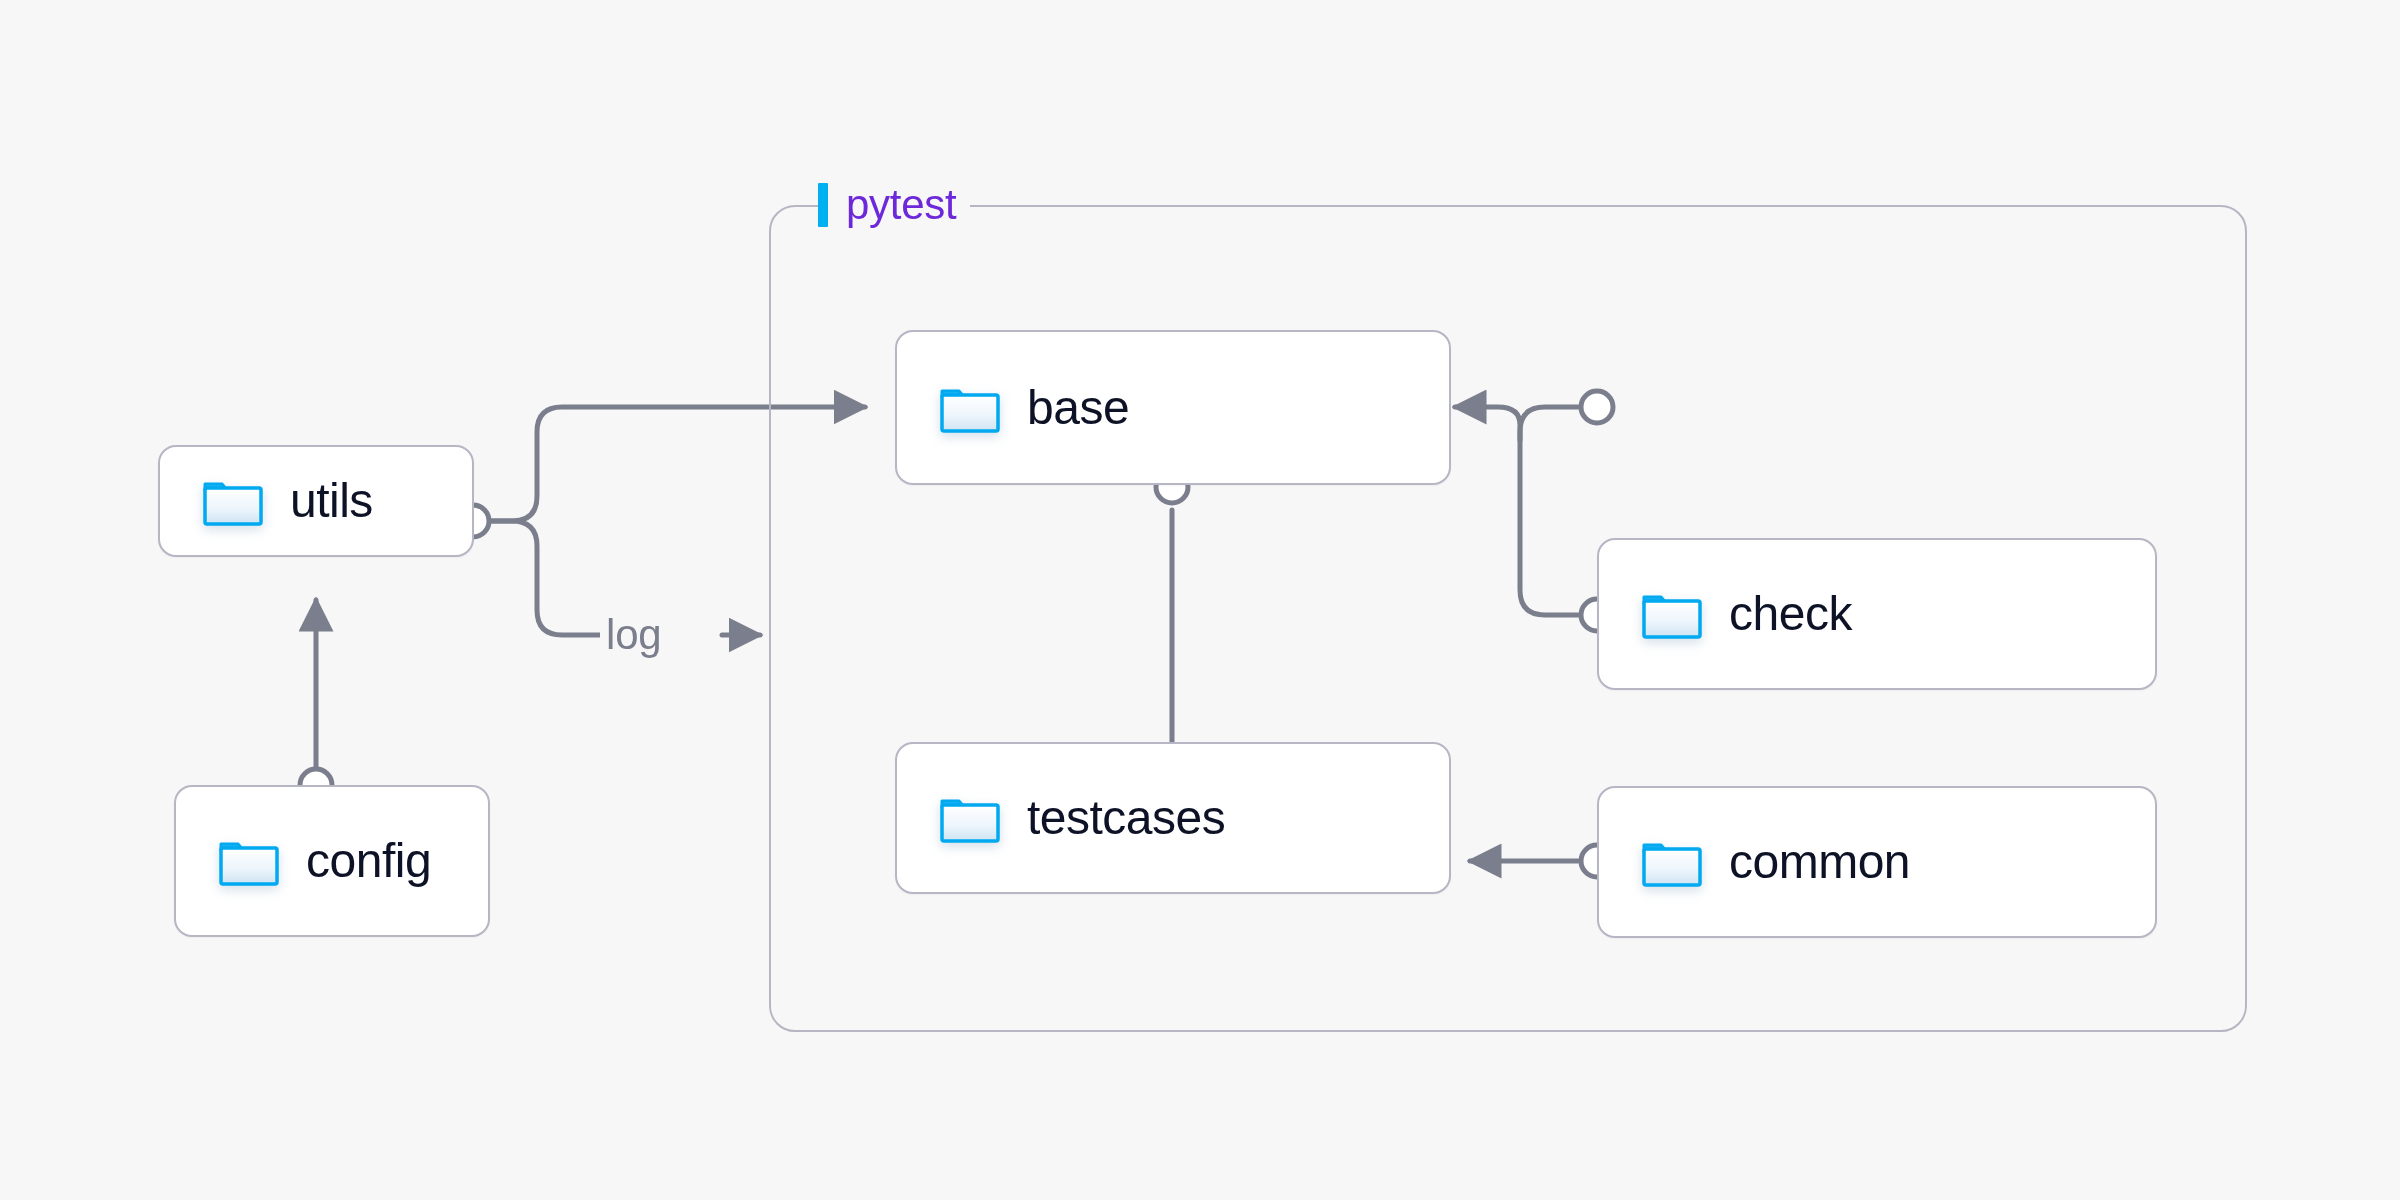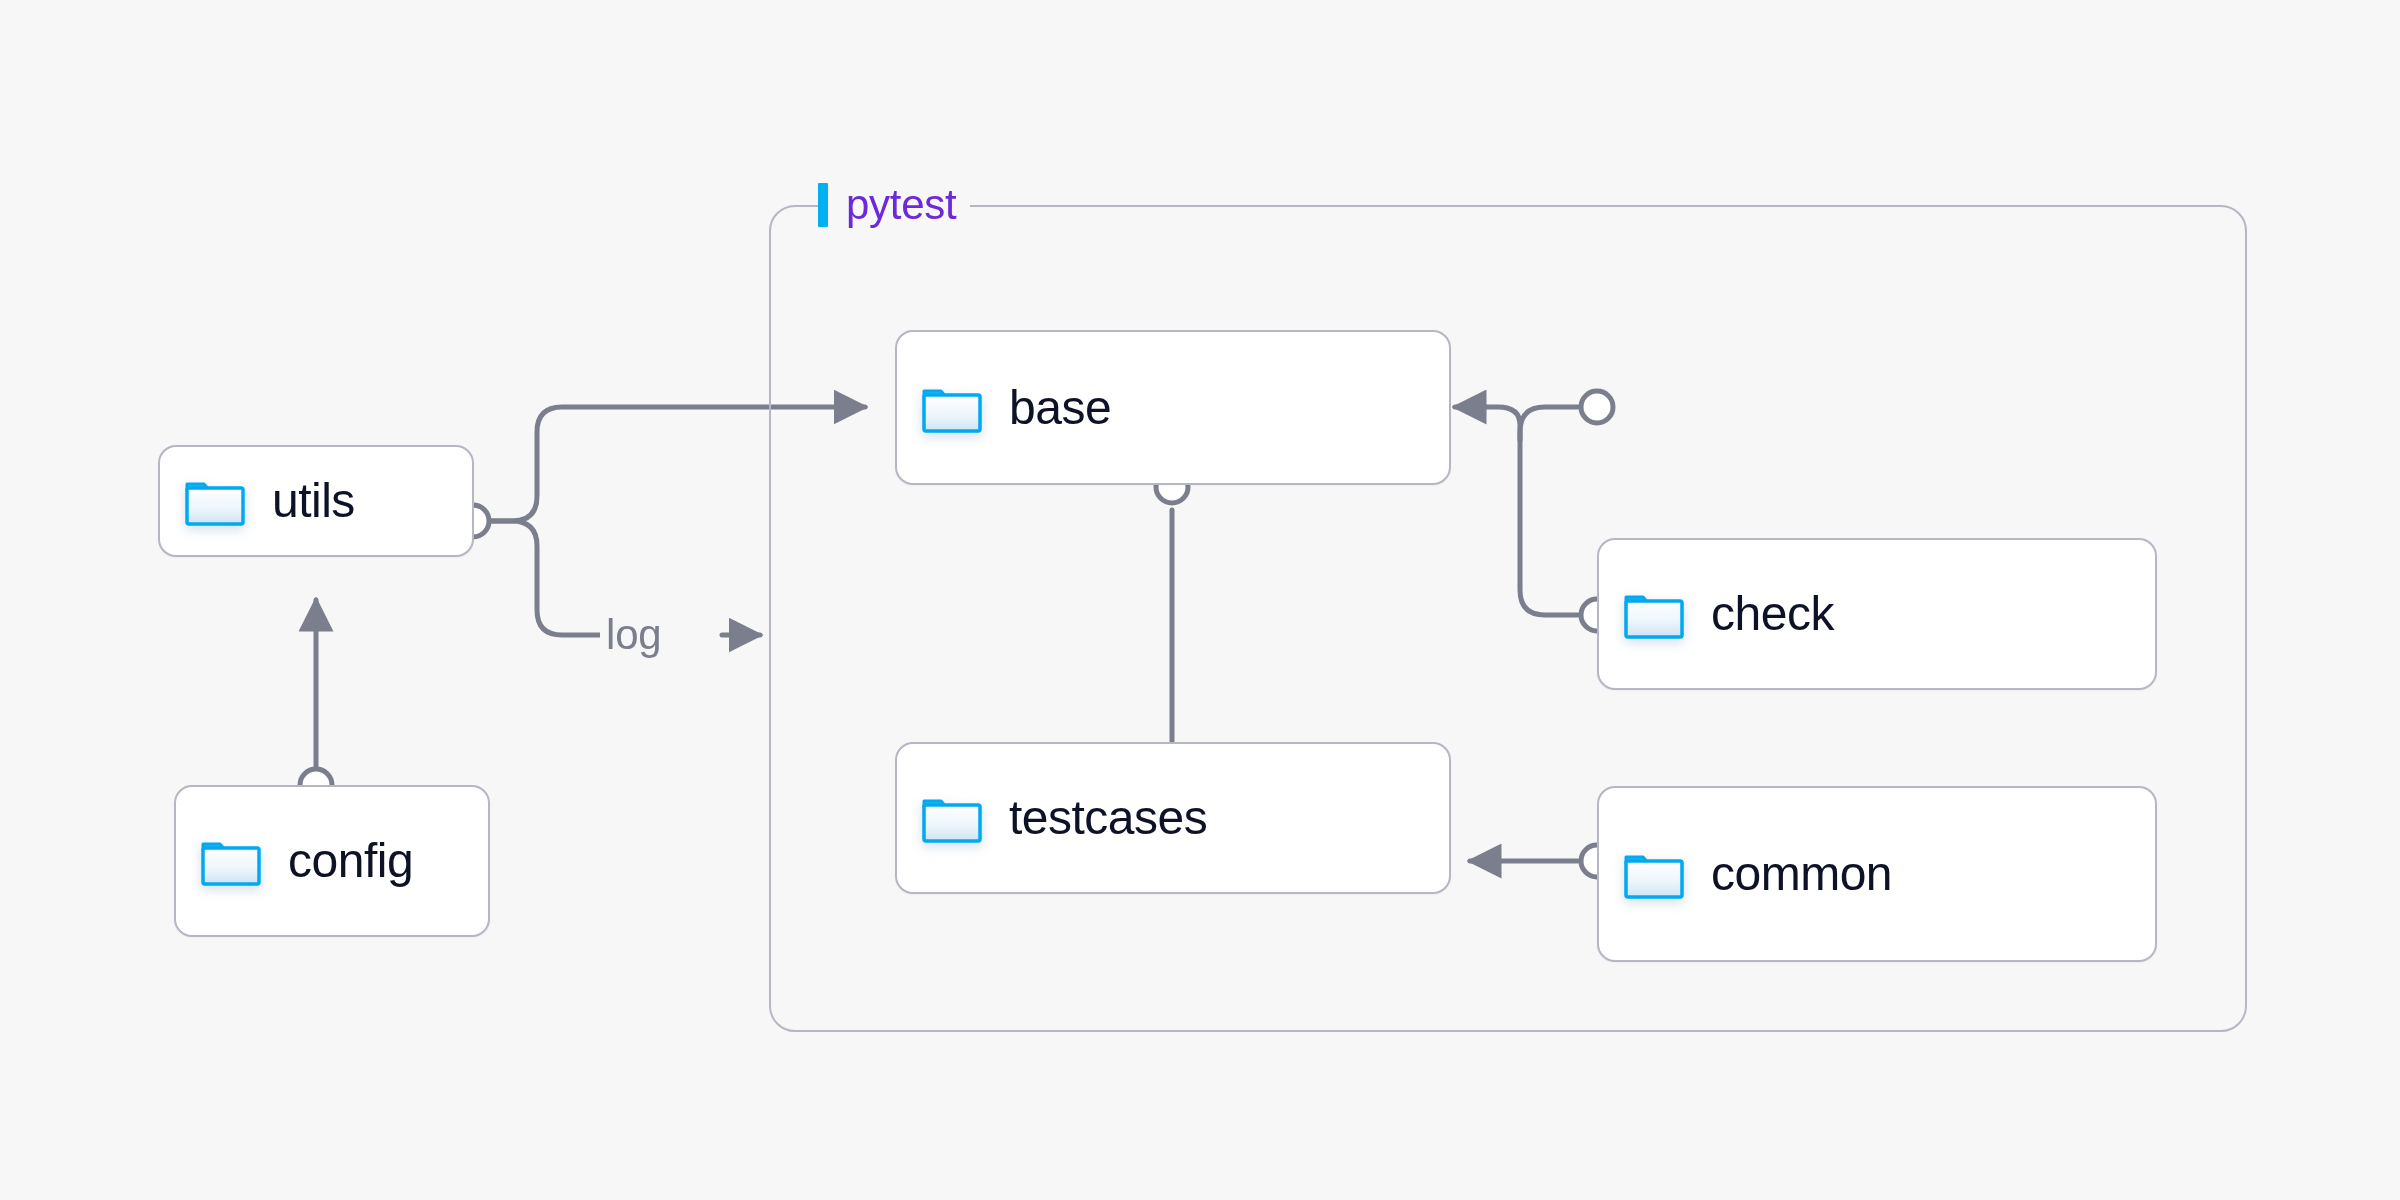--- a/index.html
+++ b/index.html
@@ -60,21 +60,21 @@
 
   
   .node {
     position: absolute;
     box-sizing: border-box;
     background: #ffffff;
     border: 2.5px solid #b6b6c4;
     border-radius: 18px;
     display: flex;
     align-items: center;
-    padding-left: 24px;
+    padding-left: 42px;
     box-shadow: 0 1px 2px rgba(30,30,50,0.04);
   }
   .node .folder-icon {
     flex: none;
     width: 62px;
     height: 52px;
     margin-right: 26px;
     display: block;
     filter: drop-shadow(0 4px 6px rgba(60,110,160,0.22));
   }
@@ -184,21 +184,21 @@
 
 
   <div class="node" style="left:1597px; top:538px; width:560px; height:152px;">
     <svg class="folder-icon" viewBox="0 0 62 52">
       <path d="M3 9 h17 l5 6 h-22 z" fill="#2ab4f5" stroke="#00a9f0" stroke-width="3" stroke-linejoin="round"></path>
       <rect x="3" y="13" width="56" height="36" rx="2" fill="url(#folderGrad)" stroke="#00a9f0" stroke-width="3.5"></rect>
     </svg>
     <span class="node-label">check</span>
   </div>
 
-  <div class="node" style="left:1597px; top:786px; width:560px; height:176px;">
+  <div class="node" style="left:1597px; top:786px; width:560px; height:152px;">
     <svg class="folder-icon" viewBox="0 0 62 52">
       <path d="M3 9 h17 l5 6 h-22 z" fill="#2ab4f5" stroke="#00a9f0" stroke-width="3" stroke-linejoin="round"></path>
       <rect x="3" y="13" width="56" height="36" rx="2" fill="url(#folderGrad)" stroke="#00a9f0" stroke-width="3.5"></rect>
     </svg>
     <span class="node-label">common</span>
   </div>
 
   <div class="edge-label" style="left:600px; top:611px;">log</div>
 
 </div>

